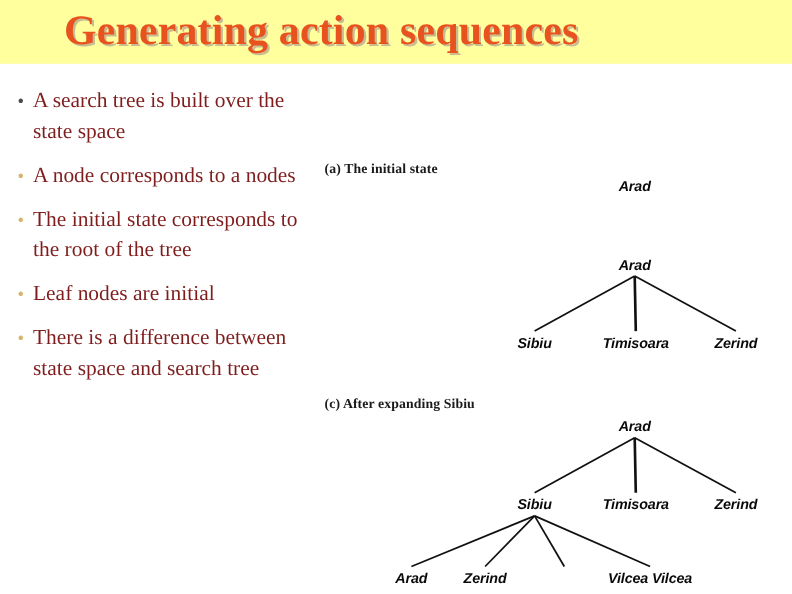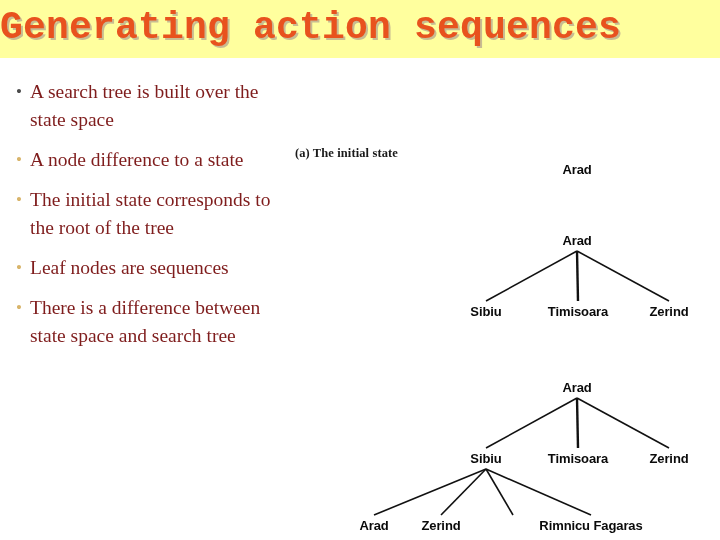--- a/index.html
+++ b/index.html
@@ -30,21 +30,21 @@
     width: 720px;
     height: 58px;
     background: #ffff9e;
   }
   #page-title {
     position: absolute;
     left: 0;
     top: 2px;
     width: 584px;
     text-align: center;
-    font-family: Liberation Mono, monospace;
+    font-family: Liberation Serif, serif;
     font-weight: bold;
     font-size: 38px;
     line-height: 52px;
     letter-spacing: 0.2px;
     color: #e8521e;
     text-shadow: 2px 2px 0 #c8bc92;
     white-space: nowrap;
   }
 
   
@@ -104,20 +104,21 @@
   }
   .node-label {
     position: absolute;
     font-family: "Liberation Sans", "DejaVu Sans", sans-serif;
     font-weight: bold;
     font-size: 13px;
     color: #0a0a0a;
     white-space: nowrap;
     transform: translateX(-50%);
     letter-spacing: -0.1px;
+    font-style: italic;
   }
   #tree-svg {
     position: absolute;
     left: 0; top: 0;
     width: 430px;
     height: 400px;
     pointer-events: none;
   }
   #tree-svg line {
     stroke: #111111;
@@ -136,29 +137,29 @@
     <div id="page-title">Generating action sequences</div>
   </div>
 
   <div id="bullet-list">
       <div class="bullet-item">
         <span class="bullet-marker dark" style="color: rgb(76, 76, 76);">•</span>
         <span class="bullet-text">A search tree is built over the state space</span>
       </div>
       <div class="bullet-item">
         <span class="bullet-marker" style="color: rgb(216, 180, 106);">•</span>
-        <span class="bullet-text">A node difference to a state</span>
+        <span class="bullet-text">A node corresponds to a nodes</span>
       </div>
       <div class="bullet-item">
         <span class="bullet-marker" style="color: rgb(216, 180, 106);">•</span>
         <span class="bullet-text">The initial state corresponds to the root of the tree</span>
       </div>
       <div class="bullet-item">
         <span class="bullet-marker" style="color: rgb(216, 180, 106);">•</span>
-        <span class="bullet-text">Leaf nodes are sequences</span>
+        <span class="bullet-text">Leaf nodes are initial</span>
       </div>
       <div class="bullet-item">
         <span class="bullet-marker" style="color: rgb(216, 180, 106);">•</span>
         <span class="bullet-text">There is a<span class="underline"> difference</span> between state space and search tree</span>
       </div>
     </div>
 
   <div id="figure-area">
     <svg id="tree-svg" viewBox="0 0 430 400">
         <line x1="287" y1="119" x2="196" y2="169"></line>
@@ -166,28 +167,29 @@
         <line x1="287" y1="119" x2="379" y2="169"></line>
         <line x1="287" y1="266" x2="196" y2="316"></line>
         <line x1="287" y1="266" x2="288" y2="316" class="trunk"></line>
         <line x1="287" y1="266" x2="379" y2="316"></line>
         <line x1="196" y1="337" x2="84" y2="383"></line>
         <line x1="196" y1="337" x2="151" y2="383"></line>
         <line x1="196" y1="337" x2="223" y2="383"></line>
         <line x1="196" y1="337" x2="301" y2="383"></line>
       </svg>
   <div class="fig-caption" style="left: 5px; top: 14px;">(a) The initial state</div>
+      <div class="fig-caption" style="left: 5px; top: 228px;">(c) After expanding Sibiu</div>
       <div class="node-label" style="left: 287px; top: 30px;">Arad</div>
       <div class="node-label" style="left: 287px; top: 101px;">Arad</div>
       <div class="node-label" style="left: 196px; top: 172px;">Sibiu</div>
       <div class="node-label" style="left: 288px; top: 172px;">Timisoara</div>
       <div class="node-label" style="left: 379px; top: 172px;">Zerind</div>
       <div class="node-label" style="left: 287px; top: 248px;">Arad</div>
       <div class="node-label" style="left: 196px; top: 319px;">Sibiu</div>
       <div class="node-label" style="left: 288px; top: 319px;">Timisoara</div>
       <div class="node-label" style="left: 379px; top: 319px;">Zerind</div>
       <div class="node-label" style="left: 84px; top: 386px;">Arad</div>
       <div class="node-label" style="left: 151px; top: 386px;">Zerind</div>
       <div class="node-label" style="left: 223px; top: 406px;">Oradea</div>
-      <div class="node-label" style="left: 301px; top: 386px;">Rimnicu Fagaras</div>
+      <div class="node-label" style="left: 301px; top: 386px;">Vilcea Vilcea</div>
     </div>
 
 </div>
 
 </body></html>

